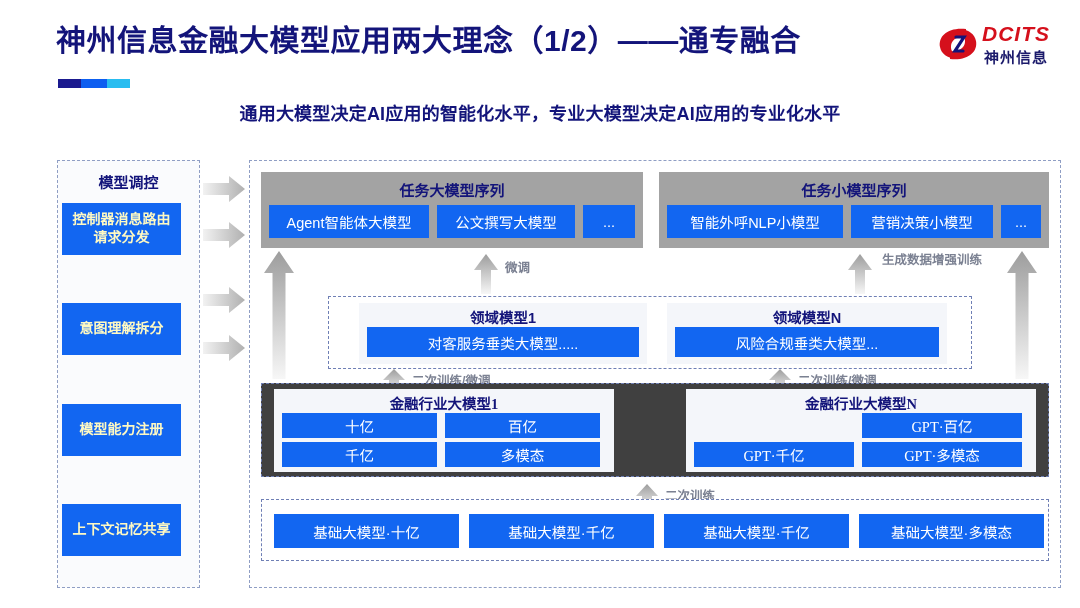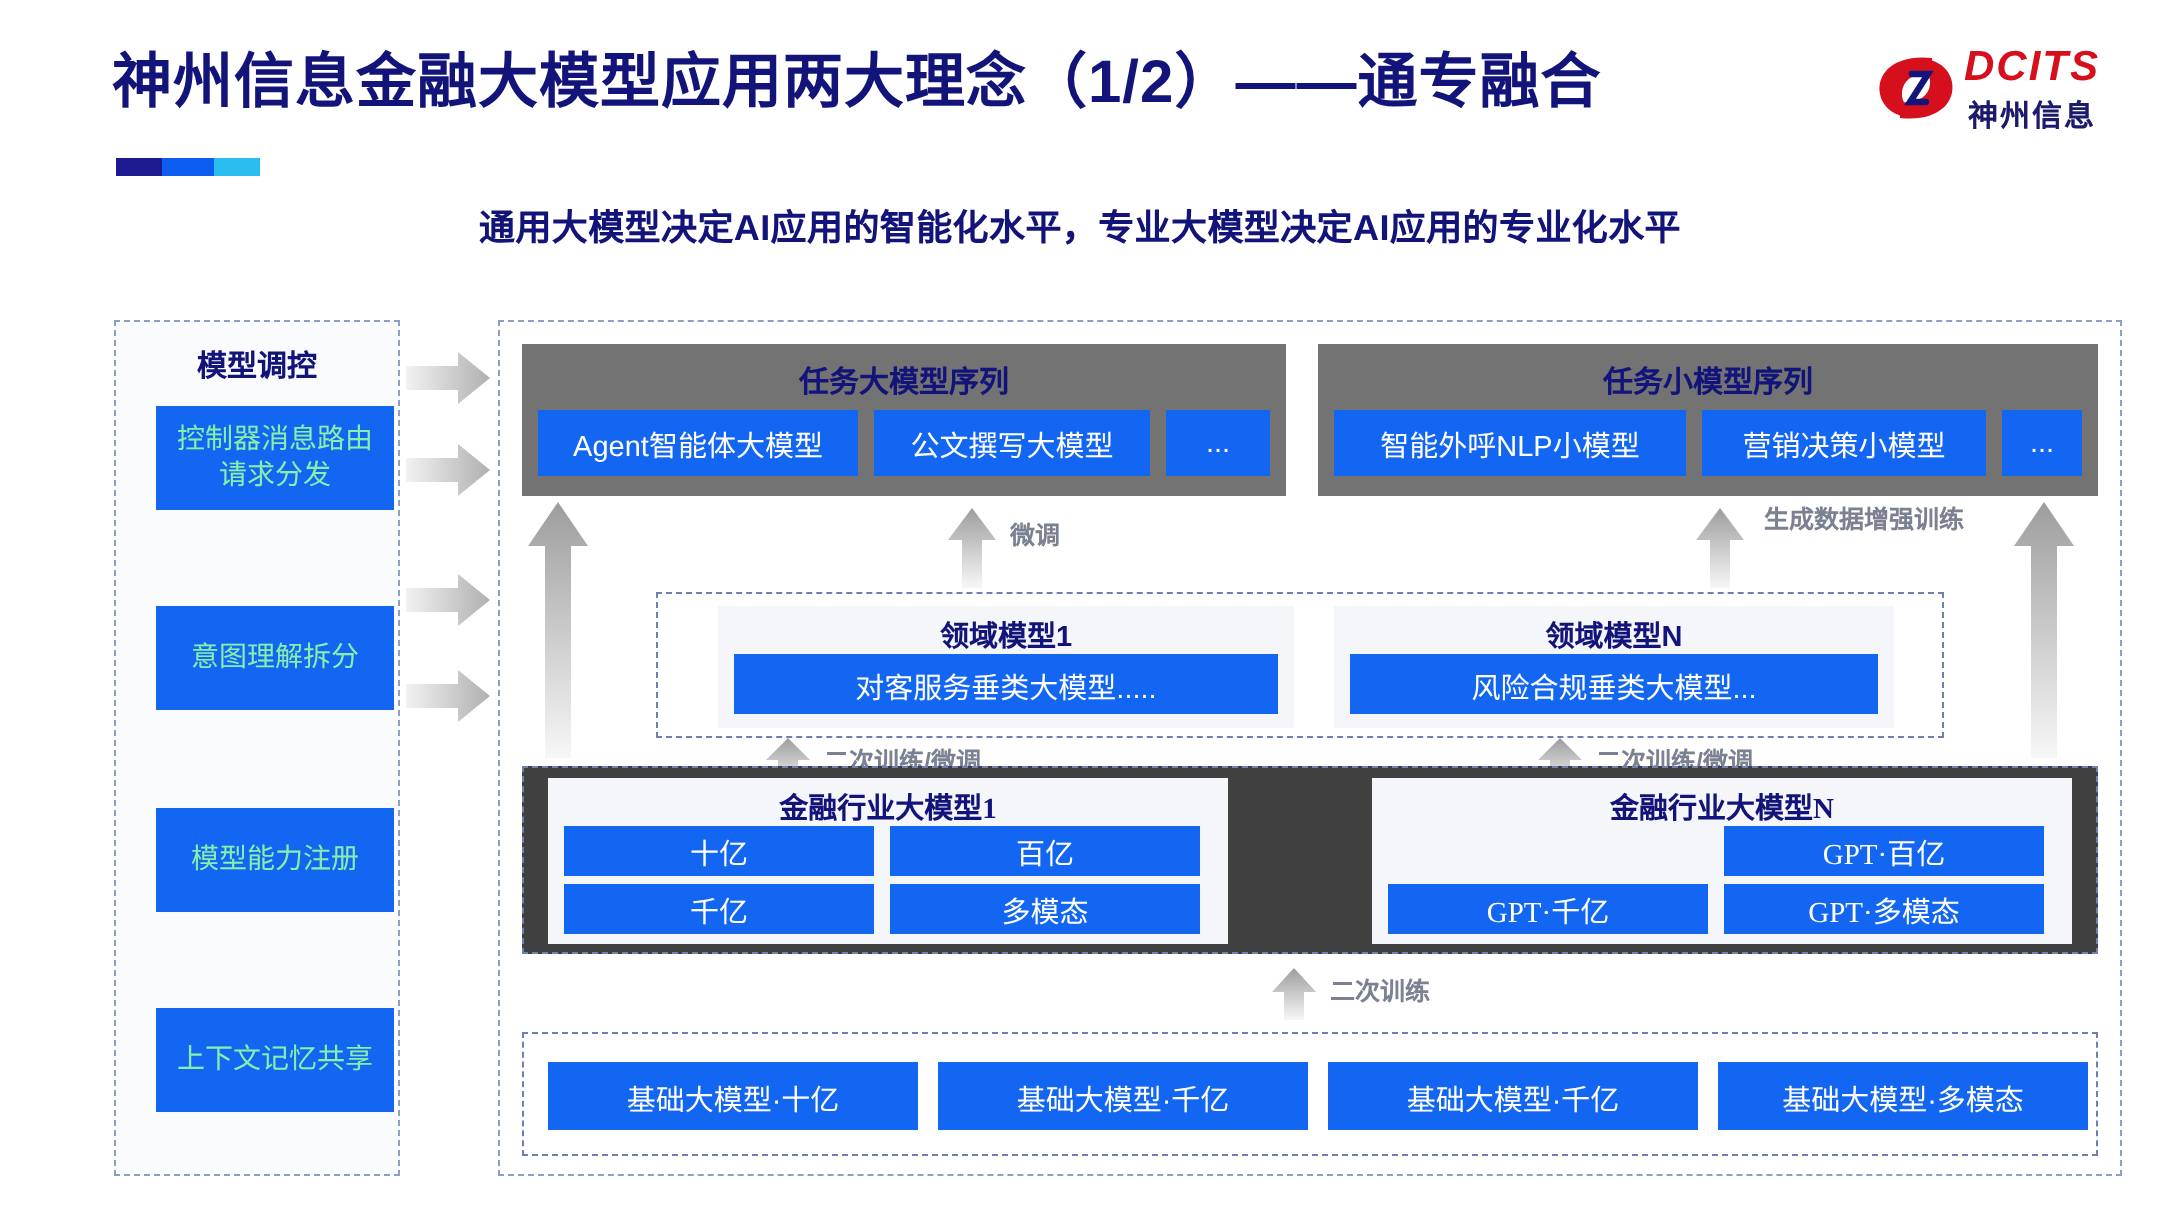--- a/index.html
+++ b/index.html
@@ -52,23 +52,23 @@
   .ctrl-panel{
     position:absolute;left:57px;top:160px;width:143px;height:428px;
     border:1px dashed #8f9ec4;background:#fafbfd;
     box-sizing:border-box;
   }
   .ctrl-title{
     position:absolute;left:0;right:0;top:10px;text-align:center;
     font-size:15px;font-weight:bold;color:#13147a;
   }
   .ctrl-box{
-    position:absolute;left:20px;width:119px;
-    background:#1266f1;color:#86efac;
-    font-size:14px;font-weight:normal;line-height:1.28;
+    position:absolute;left:4px;width:119px;
+    background:#1266f1;color:#fef9c3;
+    font-size:14px;font-weight:bold;line-height:1.28;
     display:flex;align-items:center;justify-content:center;text-align:center;
     box-sizing:border-box;padding:2px 4px;
   }
   .cb1{top:42px;height:52px;}
   .cb2{top:142px;height:52px;}
   .cb3{top:243px;height:52px;}
   .cb4{top:343px;height:52px;}
 
   
   .garrow{position:absolute;width:42px;height:26px;}
@@ -79,21 +79,21 @@
 
   
   .diagram{
     position:absolute;left:249px;top:160px;width:812px;height:428px;
     border:1px dashed #8f9ec4;background:#ffffff;box-sizing:border-box;
   }
 
   
   .task-panel{
     position:absolute;top:11px;height:76px;
-    background:#737373;box-sizing:border-box;
+    background:#a3a3a3;box-sizing:border-box;
   }
   .tp-left{left:11px;width:382px;}
   .tp-right{left:409px;width:390px;}
   .panel-head{
     position:absolute;left:0;right:0;top:7px;text-align:center;
     font-size:15px;font-weight:bold;color:#13147a;
   }
   .chip{
     position:absolute;height:33px;background:#1266f1;color:#fff;
     display:flex;align-items:center;justify-content:center;
@@ -147,21 +147,21 @@
   .ic-left .g1{left:171px;top:24px;width:155px;}
   .ic-left .g2{left:8px;top:53px;width:155px;}
   .ic-left .g3{left:171px;top:53px;width:155px;}
   .ic-right .g0{left:8px;top:24px;width:160px;}
   .ic-right .g1{left:176px;top:24px;width:160px;}
   .ic-right .g2{left:8px;top:53px;width:160px;}
   .ic-right .g3{left:176px;top:53px;width:160px;}
 
   
   .base-frame{
-    position:absolute;left:11px;top:355px;width:788px;height:62px;
+    position:absolute;left:11px;top:338px;width:788px;height:62px;
     border:1px dashed #6f7fb5;background:#ffffff;box-sizing:border-box;
   }
   .base-chip{
     position:absolute;top:14px;height:34px;background:#1266f1;color:#fff;
     font-size:14.5px;display:flex;align-items:center;justify-content:center;
     white-space:nowrap;box-sizing:border-box;
   }
   .bc0{left:12px;width:185px;}
   .bc1{left:207px;width:185px;}
   .bc2{left:402px;width:185px;}

